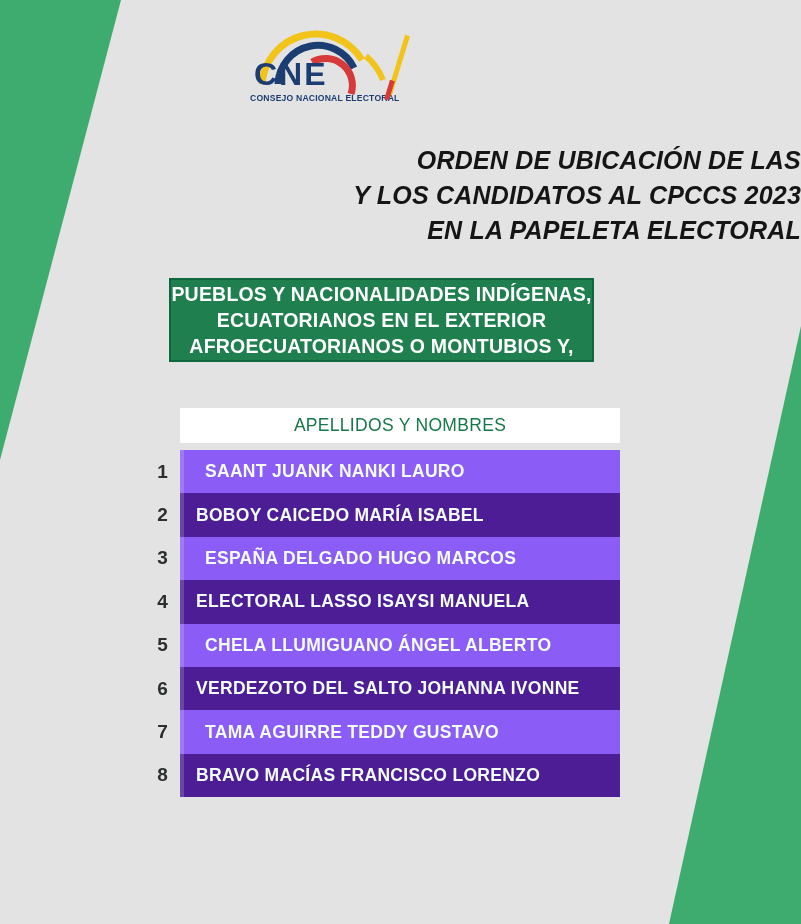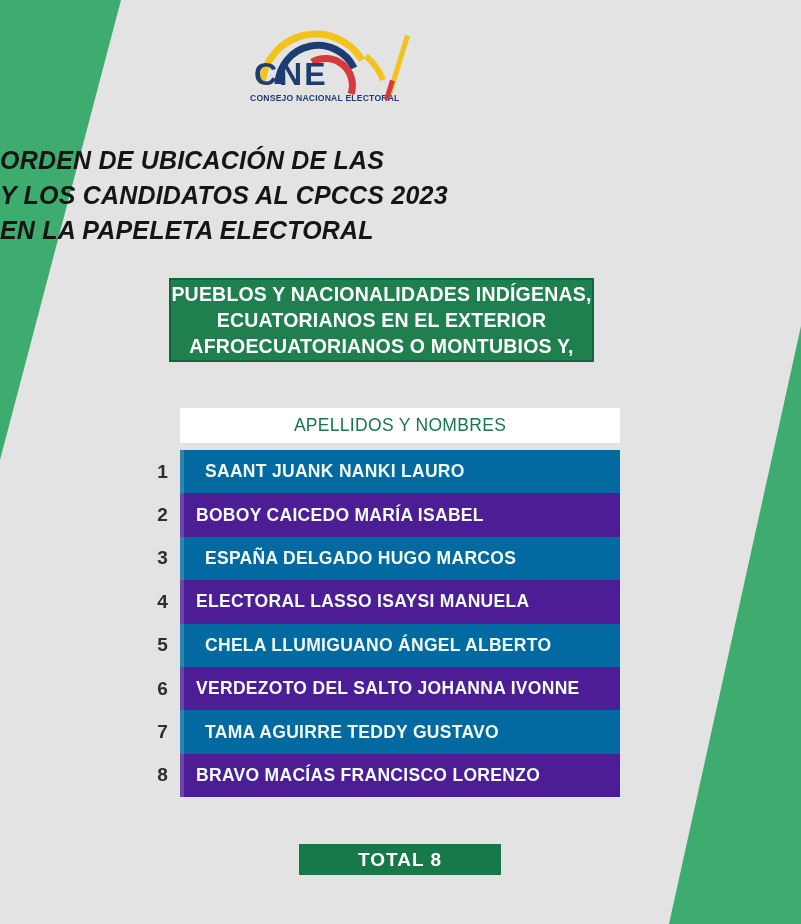--- a/index.html
+++ b/index.html
@@ -67,21 +67,21 @@
   .event-text {
     position: relative; z-index: 2; font-style: italic; font-weight: bold;
     color: #1d3a6c; transform: scaleX(0.88); transform-origin: left top;
   }
   .event-line1 { font-size: 18px; line-height: 19px; letter-spacing: 0.2px; }
   .event-line2 { font-size: 17px; line-height: 19px; letter-spacing: 0.2px; }
   .event-year  { font-size: 25px; line-height: 27px; letter-spacing: 1px; }
 
   
   .title {
-    position: absolute; left: 0; top: 143px; width: 801px; text-align: left;
+    position: absolute; left: 0; top: 143px; width: 801px; text-align: right;
     font-style: italic; font-weight: bold; color: #151515;
     font-size: 25px; line-height: 35px; letter-spacing: 0.2px;
   }
 
   
   .banner {
     position: absolute; left: 169px; top: 278px; width: 425px; height: 84px;
     background: #1f7f4f; border: 2px solid #0f6740;
     display: flex; flex-direction: column; justify-content: center;
     text-align: center; color: #ffffff; font-weight: bold;
@@ -98,21 +98,21 @@
   .table-row { display: flex; height: 43.4px; }
   .row-number {
     width: 35px; display: flex; align-items: center; justify-content: center;
     color: #2b2f2d; font-weight: bold; font-size: 19px;
   }
   .row-name {
     width: 440px; display: flex; align-items: center; padding-left: 25px;
     color: #f2fcf6; font-weight: bold; font-size: 17.5px; letter-spacing: 0.3px;
     box-shadow: inset 4px 0 0 rgba(255,255,255,0.18);
   }
-  .table-row.odd  .row-name { background: #0369a1; }
+  .table-row.odd  .row-name { background: #8b5cf6; }
   .table-row.even .row-name { background: #4c1d95; padding-left: 16px; }
 
   
   .total-box {
     position: absolute; left: 298px; top: 843px; width: 204px; height: 33px;
     background: #17784a; border: 1px solid #d8e8de;
     display: flex; align-items: center; justify-content: center;
     color: #ffffff; font-weight: bold; font-size: 19px; letter-spacing: 1px;
   }
 </style>
@@ -193,15 +193,14 @@
     <div class="row-number">7</div>
     <div class="row-name">TAMA AGUIRRE TEDDY GUSTAVO</div>
   </div>
 
   <div class="table-row even">
     <div class="row-number">8</div>
     <div class="row-name">BRAVO MACÍAS FRANCISCO LORENZO</div>
   </div>
 </div>
 
-  <div class="total-box">TOTAL 8</div>
 
 </div>
 
 </body></html>

